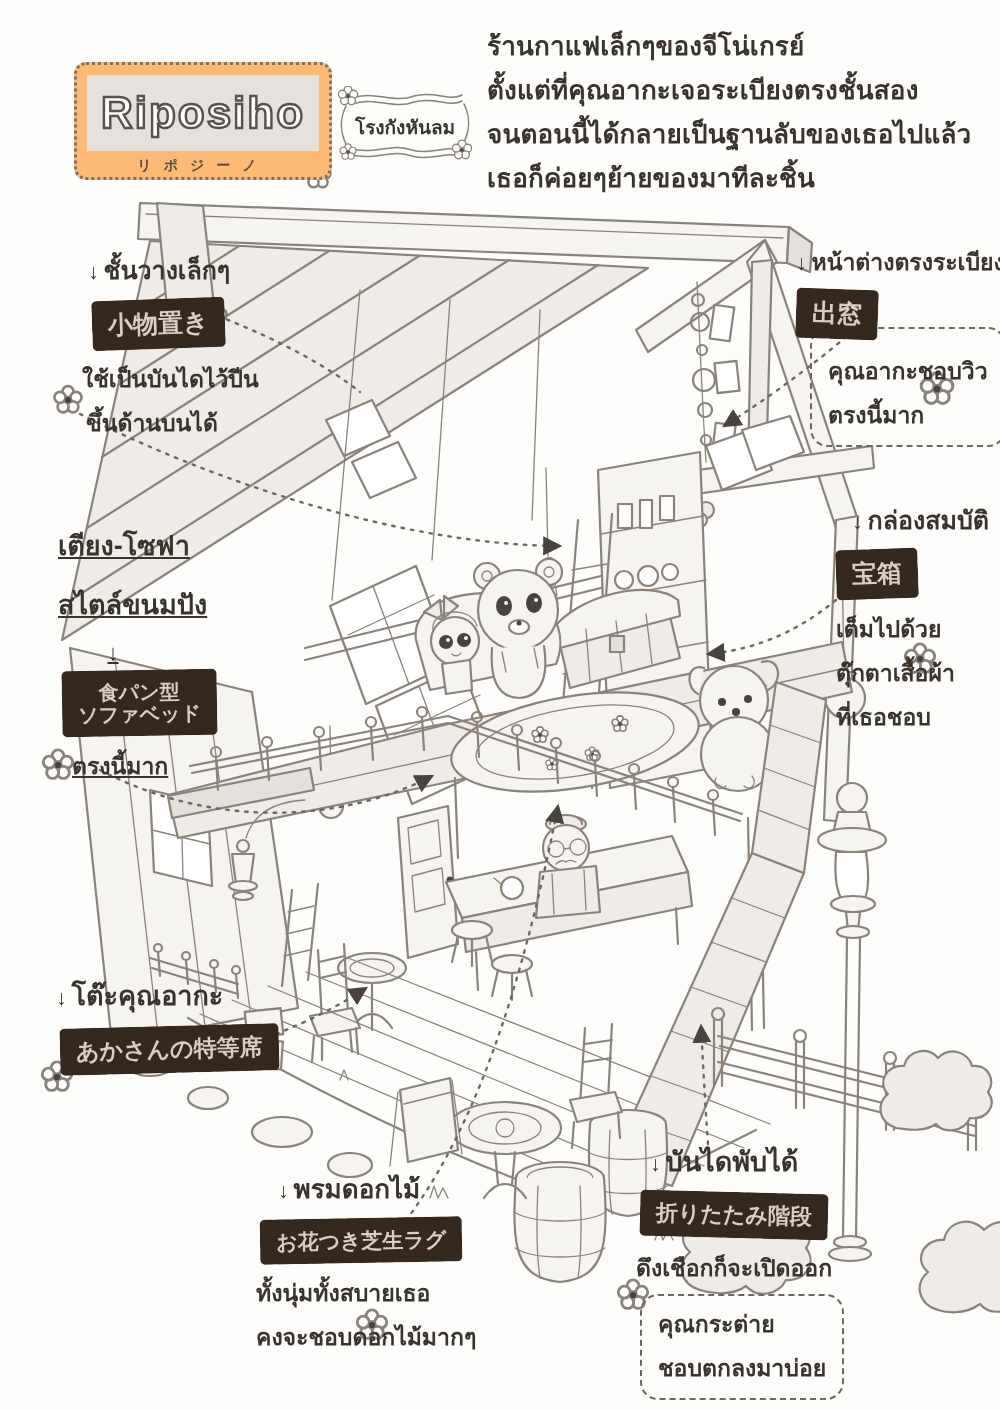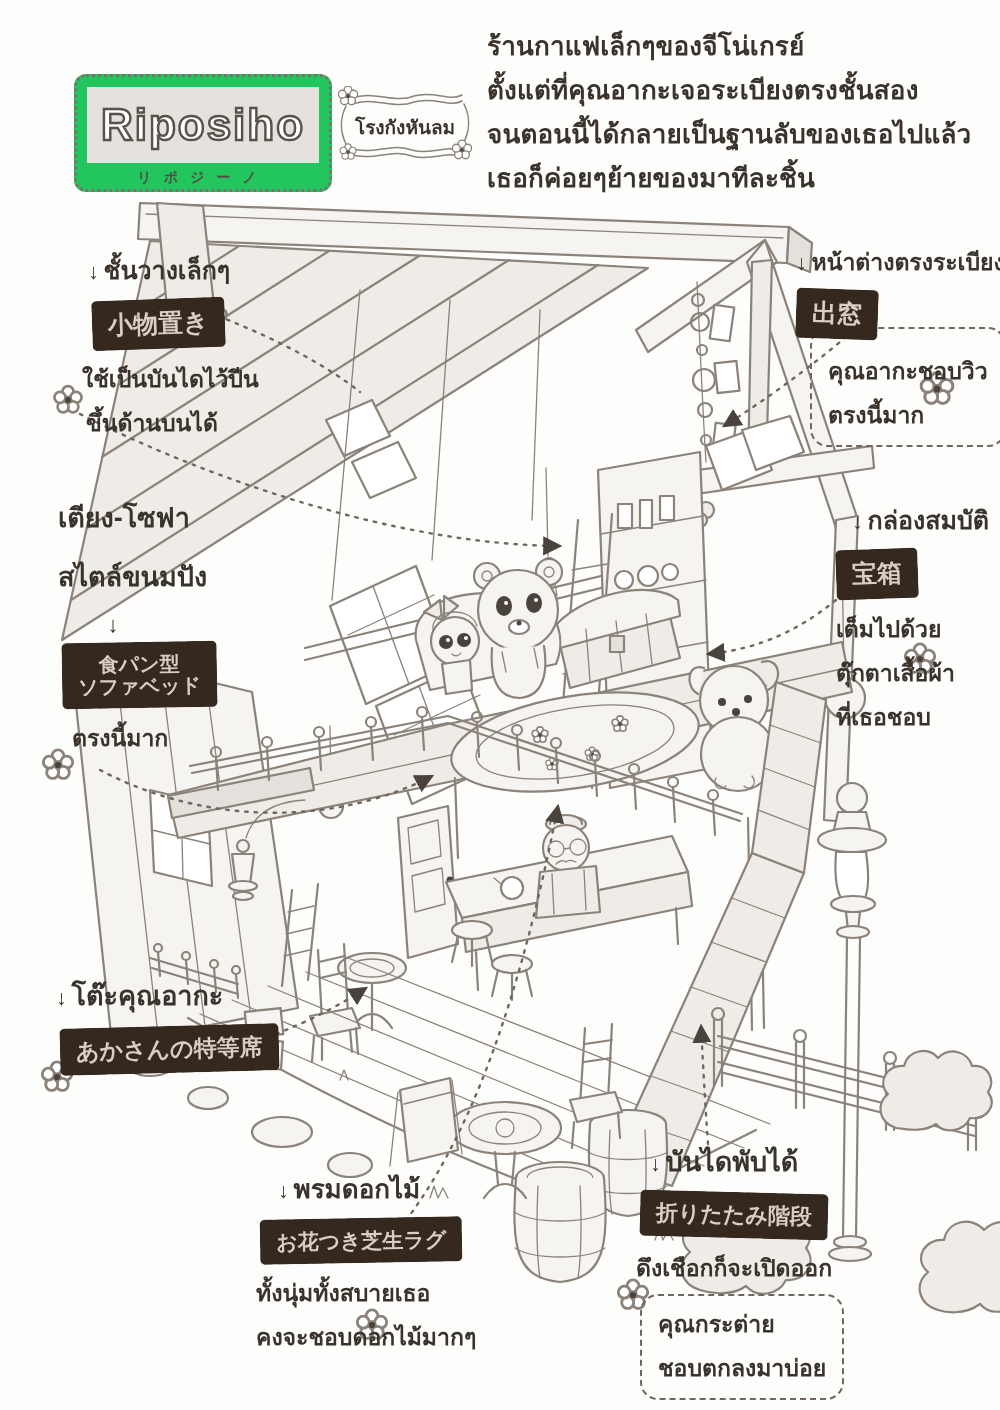--- a/index.html
+++ b/index.html
@@ -15,22 +15,22 @@
   .txt{position:absolute;z-index:2;}
   .intro-line{font-size:26px;font-weight:700;line-height:44px;white-space:nowrap;letter-spacing:0.2px;}
   .ann{position:absolute;z-index:3;}
   .ann-title{font-size:25px;font-weight:700;white-space:nowrap;}
   .arr{font-size:21px;margin-right:5px;font-weight:400;}
   .stamp{display:inline-block;background:#35281f;border:6px dashed #35281f;border-radius:5px;
          color:#d8cec1;font-weight:700;text-align:center;padding:5px 10px;margin:9px 0 4px 4px;
          line-height:1.1;font-size:25px;white-space:nowrap;}
   .ann-line{font-size:23px;font-weight:700;margin-top:8px;white-space:nowrap;}
   .dash-box{border:2.5px dashed #6f675f;border-radius:18px;padding:10px 16px 12px 16px;display:inline-block;}
-  .logo-frame{position:absolute;left:74px;top:74px;width:252px;height:112px;z-index:3;
-      border:3px dotted #7a7168;border-radius:12px;background:#22c55e;}
+  .logo-frame{position:absolute;left:74px;top:62px;width:252px;height:112px;z-index:3;
+      border:3px dotted #7a7168;border-radius:12px;background:#fdba74;}
   .logo-inner{position:absolute;left:10px;top:10px;right:10px;bottom:26px;background:#e5e2dd;
       display:flex;align-items:center;justify-content:center;}
   .logo-title{font-size:44px;font-weight:800;color:#ffffff;letter-spacing:2px;
       -webkit-text-stroke:2.4px #5a524a;text-shadow:0 0 1px #5a524a;}
   .logo-sub{position:absolute;left:0;right:0;bottom:2px;text-align:center;font-size:14px;
       letter-spacing:12px;color:#554d45;font-weight:700;}
   .tagline-frame{position:absolute;left:338px;top:86px;width:134px;height:78px;z-index:3;}
   .tagline-text{position:absolute;left:0;right:0;top:26px;text-align:center;font-size:19px;font-weight:800;}
 </style>
 </head>
@@ -470,21 +470,21 @@
 
   <div class="ann" style="left:88px;top:250px;">
     <div class="ann-title">
       <span class="arr">↓</span><span>ชั้นวางเล็กๆ</span>
     </div>
     <div class="stamp" style="transform:rotate(-2deg);">小物置き</div>
     <div class="ann-line" style="margin-left:-6px;">ใช้เป็นบันไดไว้ปีน</div>
     <div class="ann-line" style="margin-left:-2px;">ขึ้นด้านบนได้</div>
   </div>
 
-  <div class="ann" style="left:58px;top:496px;width:180px;">
+  <div class="ann" style="left:58px;top:524px;width:180px;text-decoration:underline;">
     <div class="ann-title" style="font-size:27px;">เตียง-โซฟา</div>
     <div class="ann-title" style="font-size:27px;margin-top:16px;">สไตล์ขนมปัง</div>
     <div style="text-align:center;width:110px;font-size:22px;margin-top:14px;">↓</div>
     <div class="stamp" style="transform:rotate(-1deg);font-size:20px;margin-top:4px;">
       <div>食パン型</div>
       <div>ソファベッド</div>
     </div>
     <div class="ann-line" style="margin-left:14px;">ตรงนี้มาก</div>
   </div>
 

